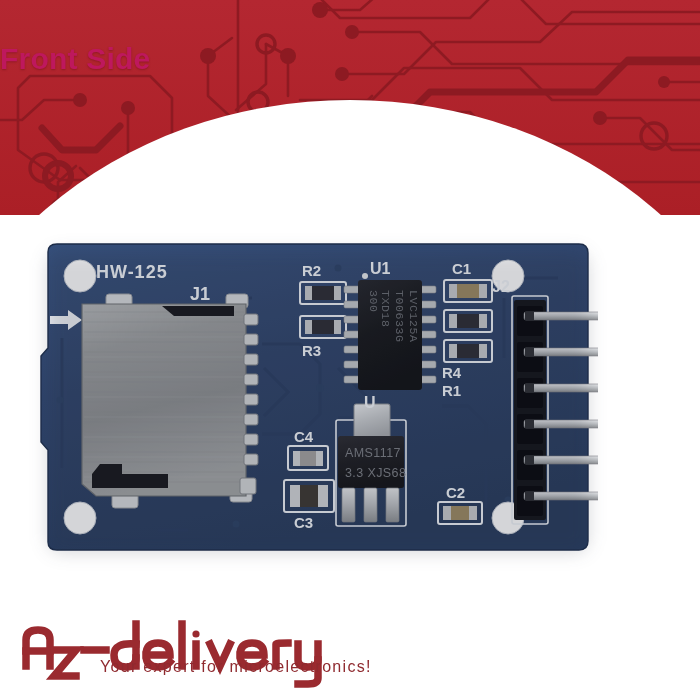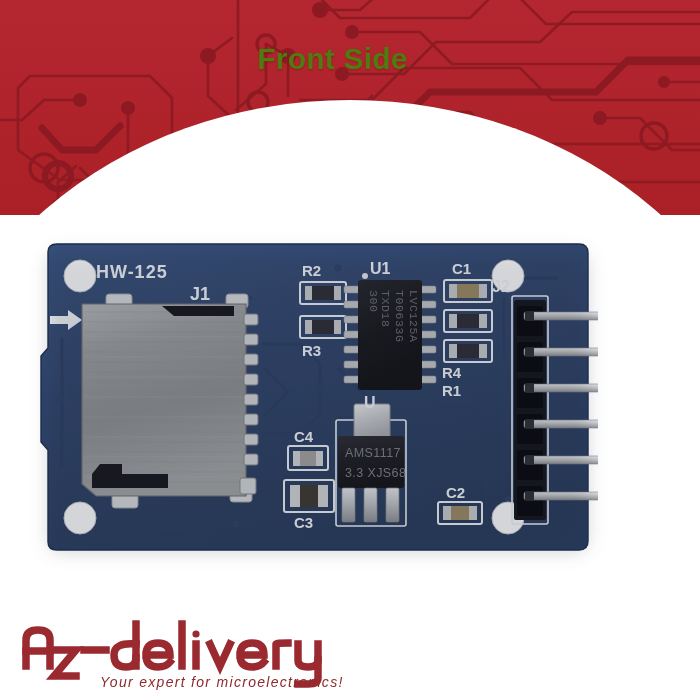--- a/index.html
+++ b/index.html
@@ -28,22 +28,22 @@
   }
   .banner-bg {
     position: absolute;
     inset: 0;
   }
   .banner-title {
     position: absolute;
     left: 0;
     top: 42px;
     width: 665px;
-    text-align: center;
-    color: #4d7c0f;
+    text-align: left;
+    color: #be185d;
     font-size: 30px;
     font-weight: bold;
     letter-spacing: 0.2px;
     z-index: 5;
     text-shadow: 0 1px 2px rgba(90,10,15,0.35);
   }
   
   .dome {
     position: absolute;
     left: 50%;
@@ -79,26 +79,25 @@
     position: absolute;
     left: 14px;
     top: 614px;
     width: 320px;
     height: 74px;
     z-index: 10;
   }
   .logo-tag {
     position: absolute;
     left: 86px;
-    top: 60px;
+    top: 44px;
     color: #8f2a2f;
-    font-size: 14px;
+    font-size: 16px;
     letter-spacing: 1.3px;
     white-space: nowrap;
-    font-style: italic;
   }
 </style>
 </head>
 <body>
 
 <div id="stage">
 
   <div class="banner">
     <svg class="banner-bg" viewBox="0 0 700 215" preserveAspectRatio="none">
       <defs>

